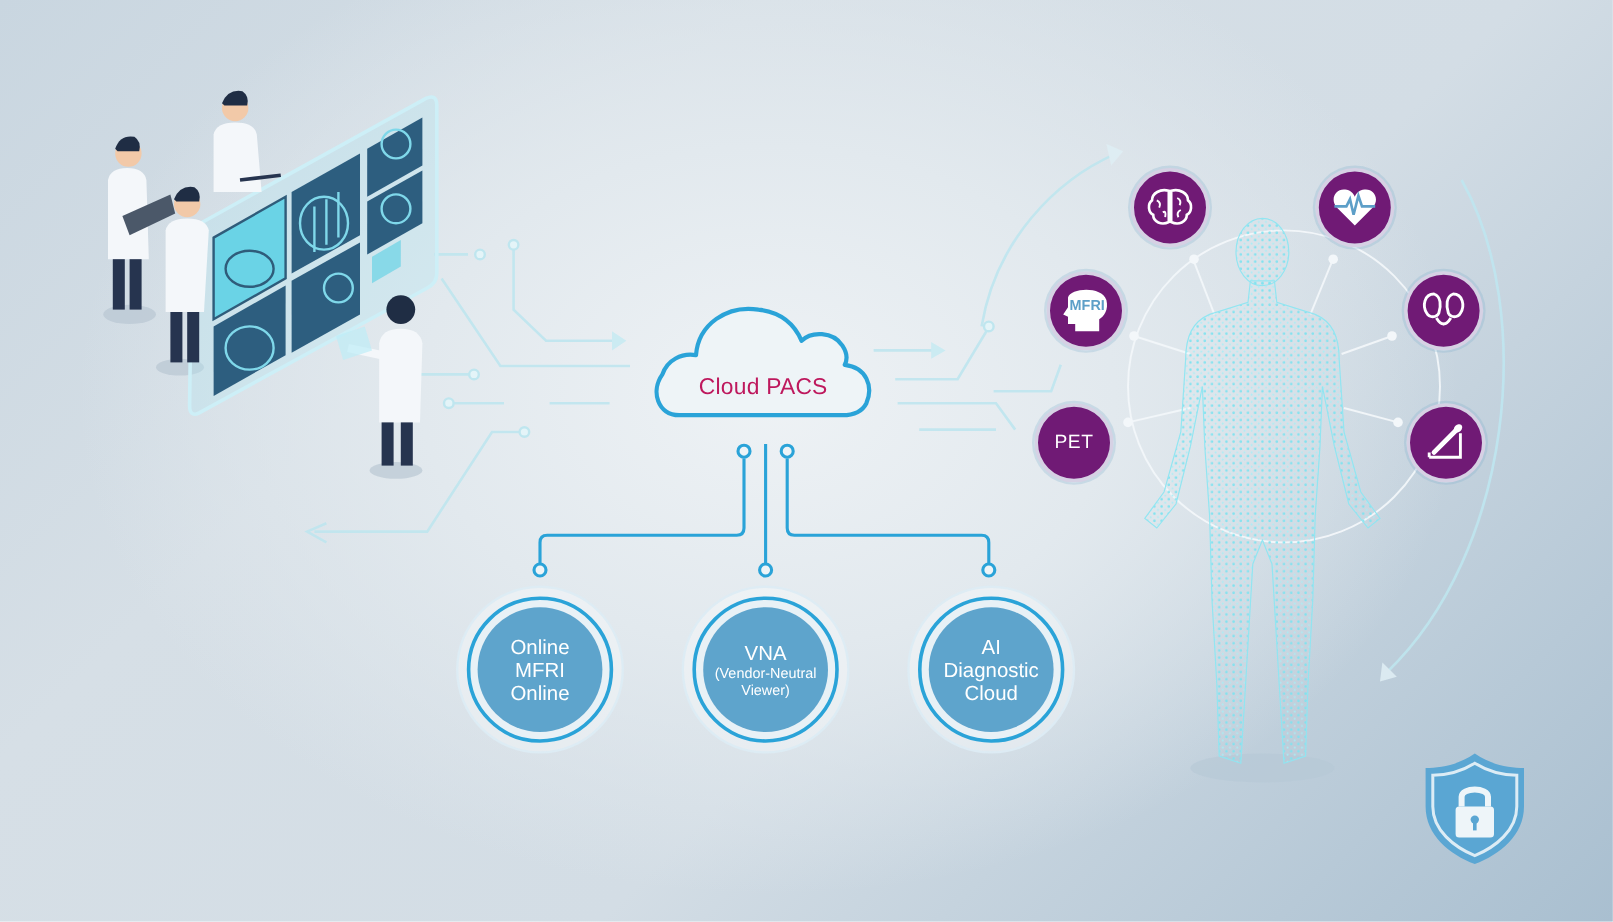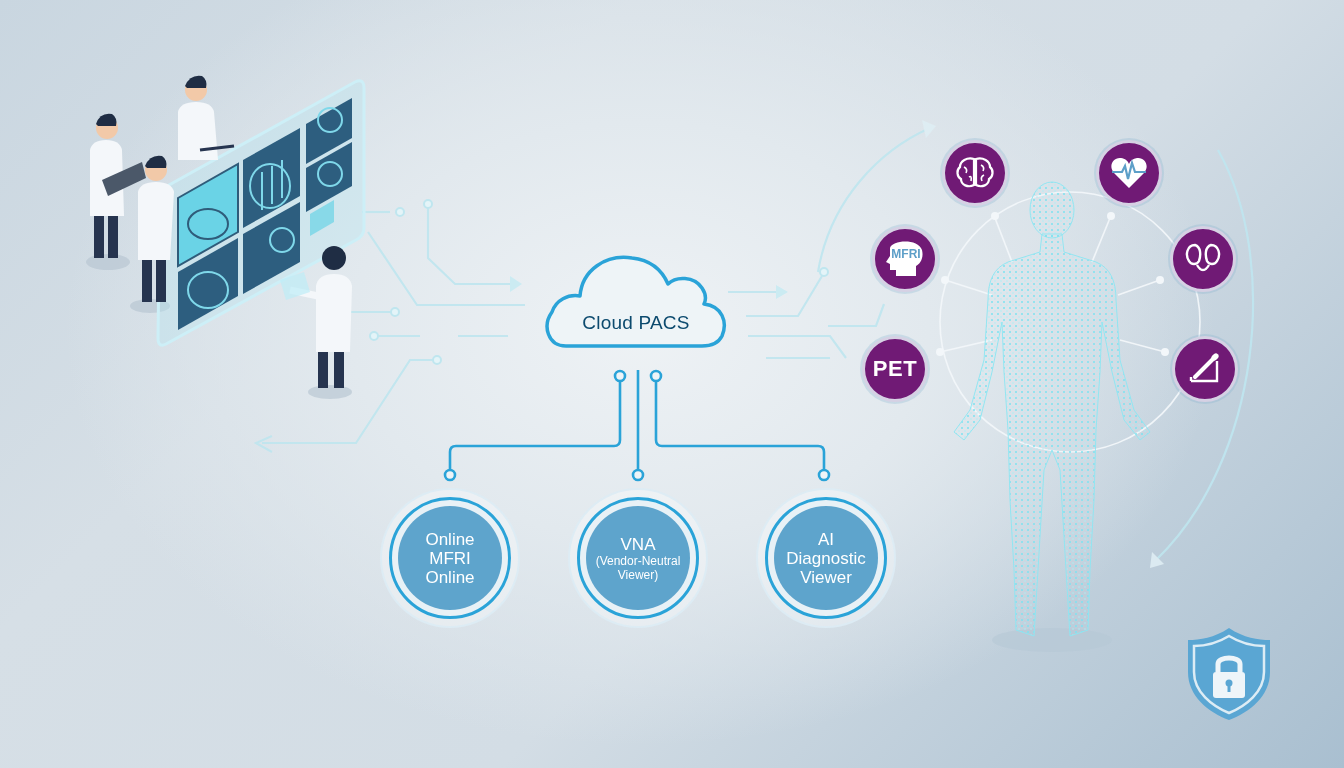--- a/index.html
+++ b/index.html
@@ -9,21 +9,21 @@
     font-family: "Liberation Sans", sans-serif;
     background:
       radial-gradient(ellipse 720px 520px at 640px 330px, #eef2f5 0%, #e2e9ee 40%, rgba(200,214,224,0) 80%),
       linear-gradient(135deg, #c9d6e0 0%, #d6dfe6 30%, #d3dde5 60%, #a9bfd0 100%);
   }
   .layer { position: absolute; left: 0; top: 0; width: 1344px; height: 768px; }
 
   
   .cloud-label {
     position: absolute; left: 548px; top: 312px; width: 176px; text-align: center;
-    font-size: 19px; color: #0c4a6e; font-weight: normal; letter-spacing: 0.2px;
+    font-size: 19px; color: #be185d; font-weight: normal; letter-spacing: 0.2px;
   }
 
   
   .service {
     position: absolute; width: 140px; height: 140px; border-radius: 50%;
     background: rgba(255,255,255,0.35);
     border: 2px solid rgba(220,235,244,0.9);
     display: flex; align-items: center; justify-content: center;
   }
   .service .ring {
@@ -43,21 +43,21 @@
 
   
   .modality {
     position: absolute; width: 66px; height: 66px; border-radius: 50%;
     background: #701a75;
     border: 3px solid rgba(232,242,248,0.85);
     box-shadow: 0 0 0 2px rgba(120,170,205,0.25);
     display: flex; align-items: center; justify-content: center;
     color: #ffffff;
   }
-  .modality .txt { font-size: 22px; font-weight: bold; letter-spacing: 0.5px; }
+  .modality .txt { font-size: 16px; font-weight: normal; letter-spacing: 0.5px; }
 
   .shield { position: absolute; left: 1184px; top: 626px; width: 90px; height: 96px; }
 </style>
 </head>
 <body>
 
 <svg class="layer" viewBox="0 0 1344 768">
   <g fill="none" stroke="#bfe6ef" stroke-width="2.2" opacity="0.9">
 
     <path d="M428 204 L428 258 L455 284 L512 284"></path>
@@ -230,21 +230,21 @@
       <span class="t2">Viewer)</span>
     </div>
   </div>
 </div>
 
 <div class="service" style="left:756px; top:488px;">
   <div class="ring">
     <div class="core">
       <span class="t1">AI</span>
       <span class="t1">Diagnostic</span>
-      <span class="t1">Viewer</span>
+      <span class="t1">Cloud</span>
     </div>
   </div>
 </div>
 
 <div class="modality" style="left:942px; top:140px;">
   <svg width="40" height="36" viewBox="0 0 40 36">
     <path d="M19 4 C12 2, 5 6, 5 12 C1 15, 2 22, 6 24 C6 30, 13 33, 19 30 Z" fill="none" stroke="#fff" stroke-width="2.2"></path>
     <path d="M21 4 C28 2, 35 6, 35 12 C39 15, 38 22, 34 24 C34 30, 27 33, 21 30 Z" fill="none" stroke="#fff" stroke-width="2.2"></path>
     <path d="M9 12 Q13 14 11 18 M14 22 Q17 20 16 26 M26 10 Q30 12 28 16 M29 20 Q25 22 27 26" stroke="#fff" stroke-width="1.6" fill="none"></path>
   </svg>

